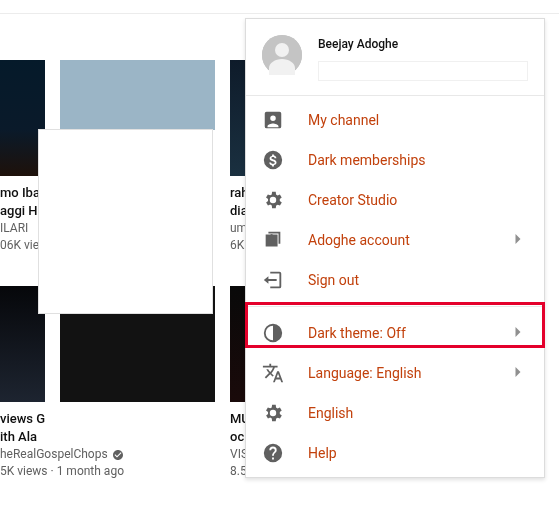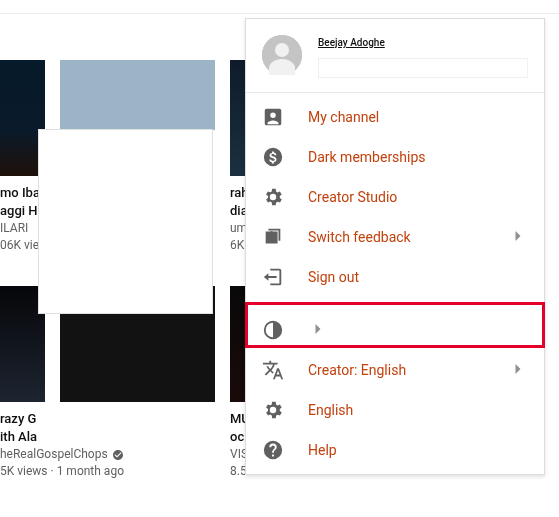--- a/index.html
+++ b/index.html
@@ -77,21 +77,21 @@
   }
   .avatar {
     width: 40px; height: 40px; border-radius: 50%;
     background: #c0c0c0;
     display: flex; align-items: center; justify-content: center;
     flex-shrink: 0;
   }
   .avatar svg { width: 40px; height: 40px; fill: #c0c0c0; }
   .avatar svg .head { fill: #f1f1f1; }
   .user-block { flex: 1; }
-  .user-name { font-size: 10px; font-weight: 500; color: #111; padding-top: 2px; text-decoration: underline; }
+  .user-name { font-size: 12px; font-weight: 500; color: #111; padding-top: 2px; }
   .user-sub {
     margin-top: 10px;
     height: 20px;
     background: #fff;
     border: 1px solid #f0f0f0;
   }
 
   .menu { padding: 4px 0; }
   .menu-item {
     display: flex;
@@ -154,21 +154,21 @@
       <div class="title">dian</div>
       <div class="chan">ume</div>
       <div class="stats">6K</div>
     </div>
 
     <div class="thumb band" style="left:0px; top:286px; width:45px; height:116px;"></div>
     <div class="thumb dark" style="left:60px; top:286px; width:155px; height:116px;"></div>
     <div class="thumb neon" style="left:230px; top:286px; width:50px; height:116px;"></div>
 
     <div class="meta" style="left:0px; top:410px;">
-      <div class="title">razy G</div>
+      <div class="title">views G</div>
       <div class="title">ith Ala</div>
       <div class="chan">
         <span>heRealGospelChops</span>
         <span class="verified">
           <svg viewBox="0 0 24 24">
               <path d="M12 2C6.5 2 2 6.5 2 12s4.5 10 10 10 10-4.5 10-10S17.5 2 12 2zm-2 15l-5-5 1.4-1.4L10 14.2l7.6-7.6L19 8l-9 9z"></path>
             </svg>
         </span>
       </div>
       <div class="stats">5K views · 1 month ago</div>
@@ -226,21 +226,21 @@
         </span>
         <span class="label">Creator Studio</span>
       </div>
 
       <div class="menu-item">
         <span class="icon">
           <svg viewBox="0 0 24 24">
               <path d="M4 6h13v13H4zM7 3h13v13h-2V5H7V3zm3.5 7.5A2.5 2.5 0 1 1 13 8a2.5 2.5 0 0 1-2.5 2.5zM6 17c0-1.5 3-2.3 4.5-2.3S15 15.5 15 17v1H6v-1z"></path>
             </svg>
         </span>
-        <span class="label">Switch feedback</span>
+        <span class="label">Adoghe account</span>
         <span class="chev">
           <svg viewBox="0 0 24 24">
               <path d="M9 6l6 6-6 6z"></path>
             </svg>
         </span>
       </div>
 
       <div class="menu-item">
         <span class="icon">
           <svg viewBox="0 0 24 24">
@@ -251,34 +251,35 @@
       </div>
 
       <div class="menu-divider"></div>
 
       <div class="menu-item">
         <span class="icon">
           <svg viewBox="0 0 24 24">
               <path d="M12 4a8 8 0 0 0 0 16V4zM12 2a10 10 0 1 1 0 20 10 10 0 0 1 0-20z"></path>
             </svg>
         </span>
+        <span class="label">Dark theme: Off</span>
         <span class="chev">
           <svg viewBox="0 0 24 24">
               <path d="M9 6l6 6-6 6z"></path>
             </svg>
         </span>
       </div>
 
       <div class="menu-item">
         <span class="icon">
           <svg viewBox="0 0 24 24">
               <path d="M12.9 15l-2.6-2.6c1.7-1.9 3-4.1 3.7-6.4H17V4h-7V2H8v2H1v2h11c-.7 1.8-1.7 3.5-3 5-0.9-1-1.6-2-2.2-3.1H4.7c.7 1.5 1.7 2.9 2.9 4.2L3 16.6 4.4 18 9 13.4l2.4 2.4 1.5-.8zM18.5 10h-2L12 22h2l1.1-3h4.8l1.1 3h2l-4.5-12zM15.9 17l1.6-4.3 1.6 4.3h-3.2z"></path>
             </svg>
         </span>
-        <span class="label">Creator: English</span>
+        <span class="label">Language: English</span>
         <span class="chev">
           <svg viewBox="0 0 24 24">
               <path d="M9 6l6 6-6 6z"></path>
             </svg>
         </span>
       </div>
 
       <div class="menu-item">
         <span class="icon">
           <svg viewBox="0 0 24 24">

